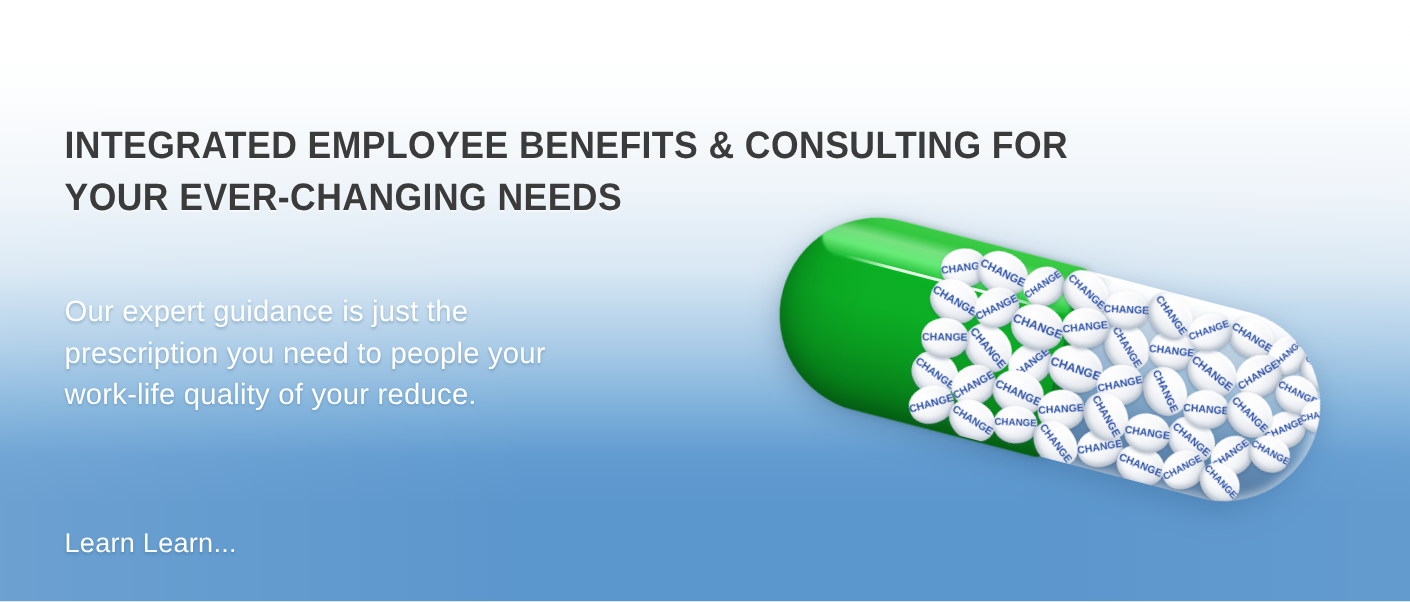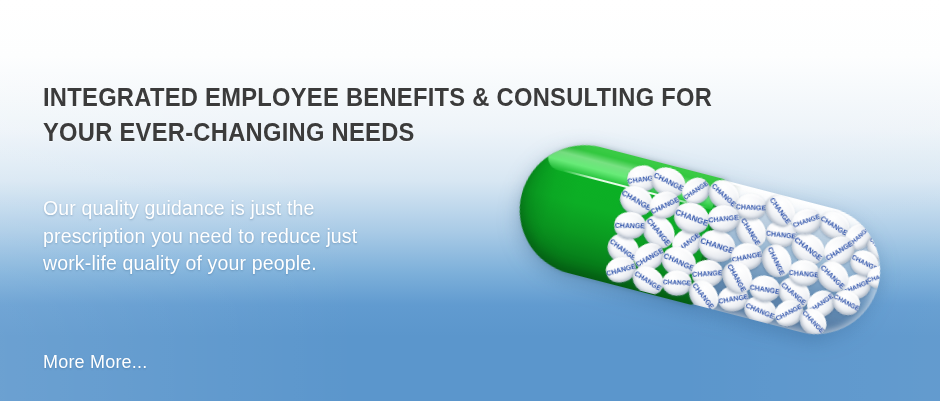--- a/index.html
+++ b/index.html
@@ -210,26 +210,26 @@
 <div class="banner">
 
   <div class="copy">
 
     <h1 class="headline">
       <span class="hl-line">INTEGRATED EMPLOYEE BENEFITS &amp; CONSULTING FOR</span>
       <span class="hl-line">YOUR EVER-CHANGING NEEDS</span>
     </h1>
 
     <p class="bodycopy">
-      <span class="bc-line">Our quality guidance is just the</span>
-      <span class="bc-line">prescription you need to reduce just</span>
-      <span class="bc-line">work-life quality of your people.</span>
+      <span class="bc-line">Our expert guidance is just the</span>
+      <span class="bc-line">prescription you need to people your</span>
+      <span class="bc-line">work-life quality of your reduce.</span>
     </p>
 
-    <a class="learnmore" href="#">More More...</a>
+    <a class="learnmore" href="#">Learn Learn...</a>
   </div>
 
   <div class="capsule-wrap">
     <div class="capsule">
 
       <div class="shell-clear">
         <div class="pellets" id="pellets">
             <div class="pellet" style="left: 2px; top: 6px; width: 30px; height: 26px; transform: rotate(-22deg); z-index: 10;">
               <span style="font-size: 7px;">CHANGE</span>
             </div>

